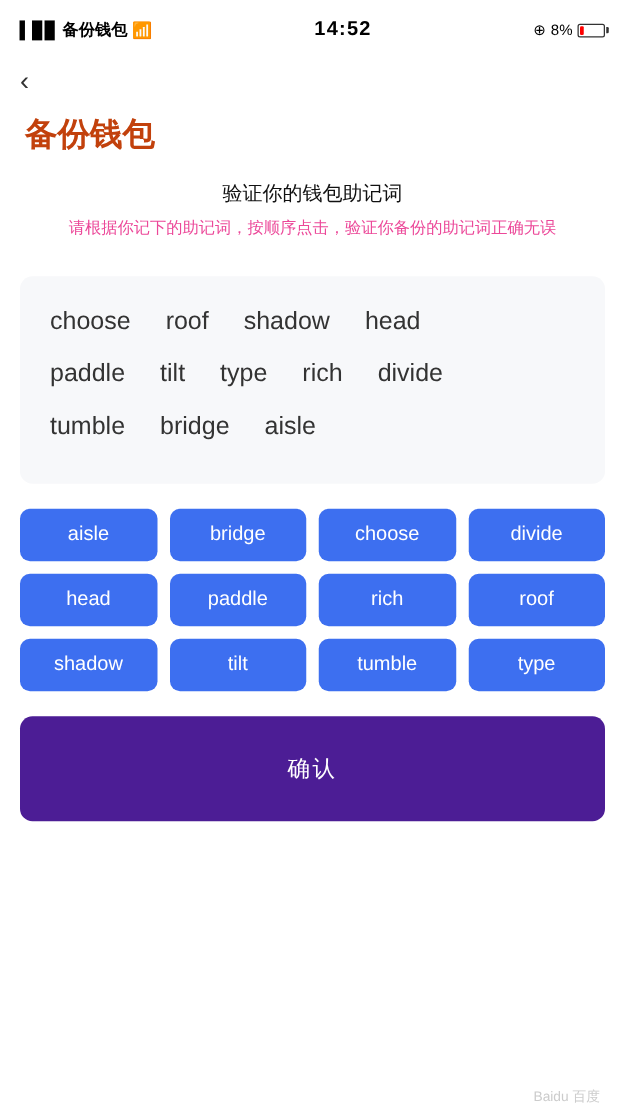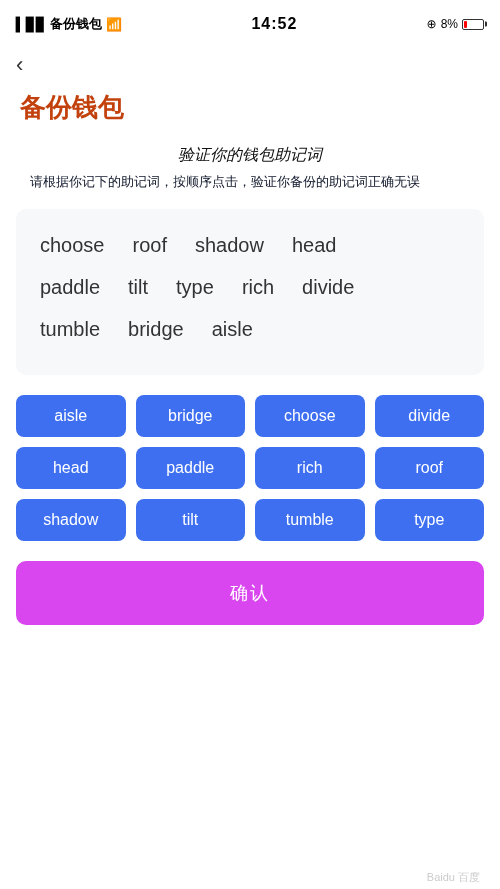--- a/index.html
+++ b/index.html
@@ -91,29 +91,28 @@
       padding: 8px 20px 20px;
     }
 
     
     .section-heading {
       text-align: center;
       font-size: 16px;
       color: #111;
       font-weight: 500;
       margin-bottom: 6px;
-      font-style: italic;
     }
     .section-desc {
       font-size: 13px;
-      color: #0f172a;
-      text-align: left;
+      color: #ec4899;
+      text-align: center;
       line-height: 1.6;
       padding: 0 30px;
-      margin-bottom: 16px;
+      margin-bottom: 28px;
     }
 
     
     .word-display {
       margin: 0 16px 20px;
       background: #f7f8fa;
       border-radius: 10px;
       padding: 20px 24px;
       min-height: 160px;
     }
@@ -145,26 +144,26 @@
       font-size: 16px;
       text-align: center;
       cursor: pointer;
       font-weight: 500;
       transition: opacity 0.15s;
     }
 
     
     .confirm-btn {
       margin: 0 16px;
-      background: #d946ef;
+      background: #4c1d95;
       color: #fff;
       border: none;
       border-radius: 10px;
       width: calc(100% - 32px);
-      padding: 20px;
+      padding: 30px;
       font-size: 18px;
       font-weight: 500;
       cursor: pointer;
       letter-spacing: 2px;
     }
 
     
     .watermark {
       position: absolute;
       bottom: 4px;

